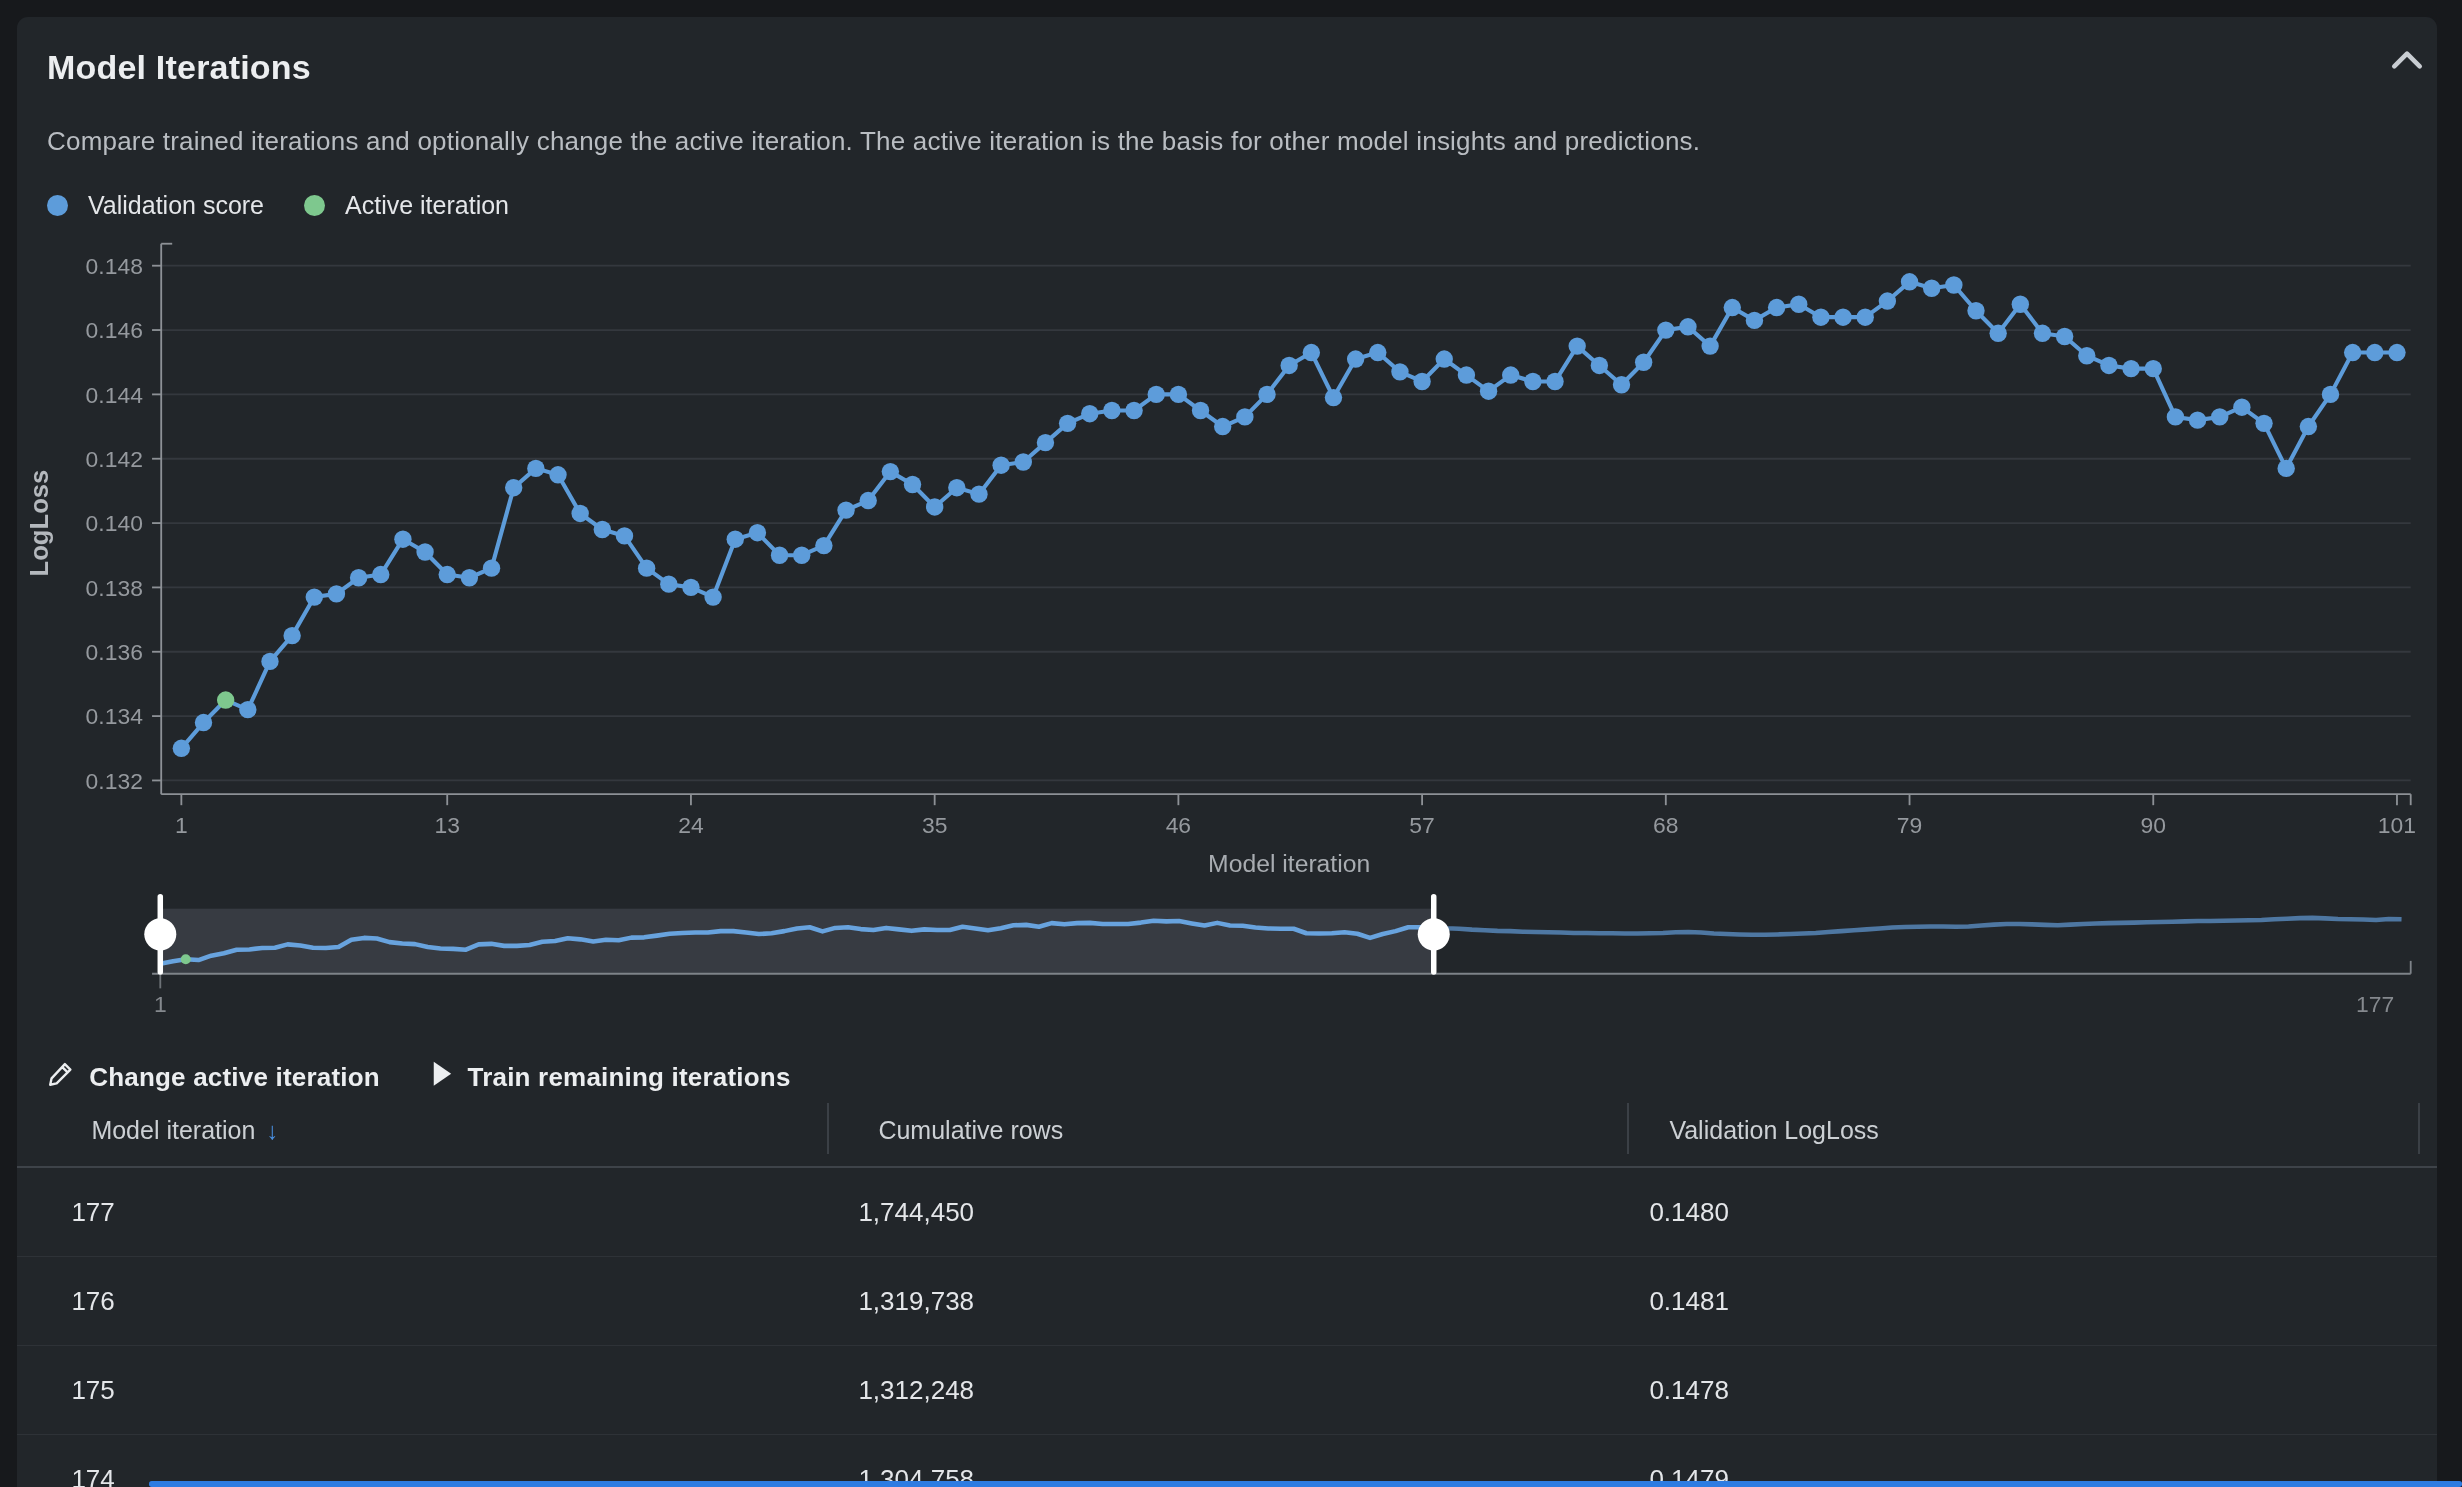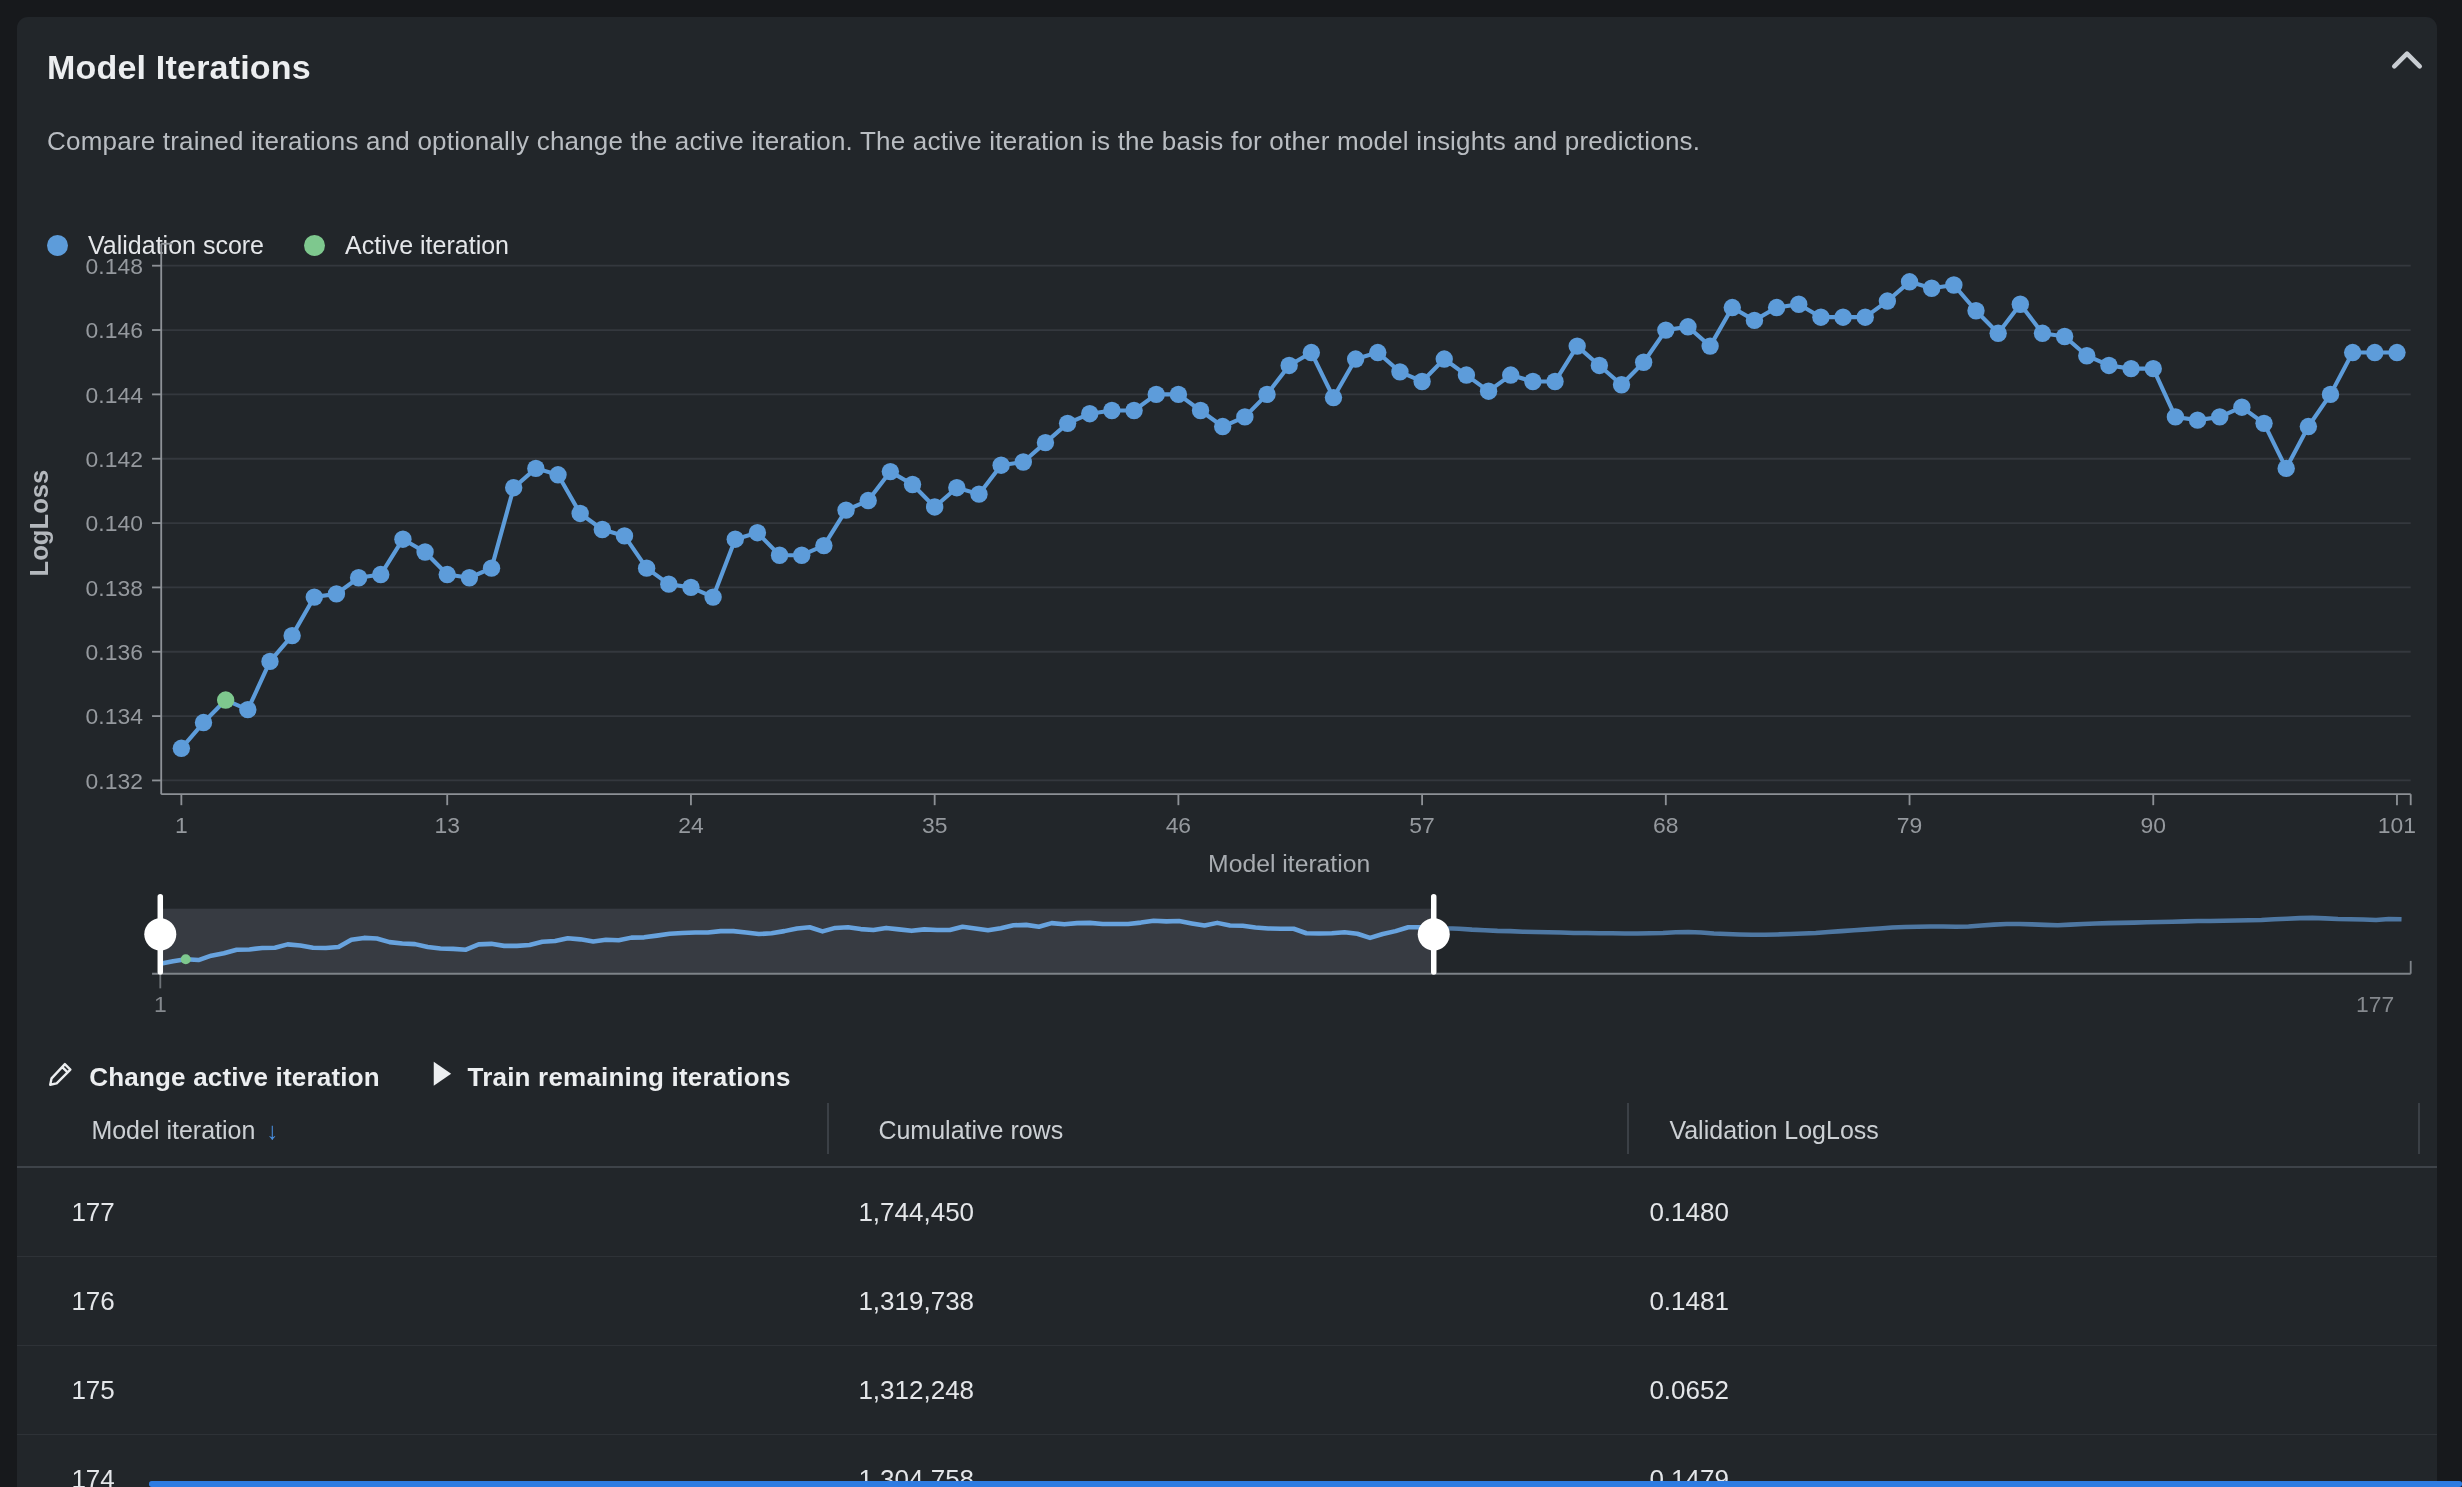--- a/index.html
+++ b/index.html
@@ -19,21 +19,21 @@
     font-size:34px; font-weight:bold; color:#eceef0; letter-spacing:0.2px;
   }
   .collapse-btn {
     position:absolute; right:33px; top:44px; width:44px; height:37px;
     background:none; border:none; cursor:pointer;
   }
   .description {
     position:absolute; left:47px; top:126px;
     font-size:26px; color:#b9bdc2; letter-spacing:0.2px;
   }
-  .legend { position:absolute; left:47px; top:191px; display:flex; align-items:center; gap:40px;margin-top:40px; }
+  .legend { position:absolute; left:47px; top:191px; display:flex; align-items:center; gap:40px; }
   .legend-item { display:flex; align-items:center; gap:20px; }
   .legend-dot { width:21px; height:21px; border-radius:50%; display:inline-block; }
   .legend-label { font-size:25px; color:#e4e6e9; }
   svg.viz { position:absolute; left:0; top:0; width:2462px; height:1026px; }
   svg text { font-family:"Liberation Sans", sans-serif; }
   .toolbar { position:absolute; left:47px; top:1024px; display:flex; align-items:center; gap:51px;margin-top:36px; }
   .tool-btn {
     display:flex; align-items:center; gap:14.7px;
     background:none; border:none; cursor:pointer;
     font-family:"Liberation Sans", sans-serif;
@@ -308,21 +308,21 @@
         <span class="cell c2">0.1480</span>
       </div>
       <div class="t-row">
         <span class="cell c0">176</span>
         <span class="cell c1">1,319,738</span>
         <span class="cell c2">0.1481</span>
       </div>
       <div class="t-row">
         <span class="cell c0">175</span>
         <span class="cell c1">1,312,248</span>
-        <span class="cell c2">0.0652</span>
+        <span class="cell c2">0.1478</span>
       </div>
       <div class="t-row">
         <span class="cell c0">174</span>
         <span class="cell c1">1,304,758</span>
         <span class="cell c2">0.1479</span>
       </div>
     </div>
 </div>
 
 <div class="scroll-bar" id="scroll-bar" style="background: rgb(45, 124, 226);"></div>

